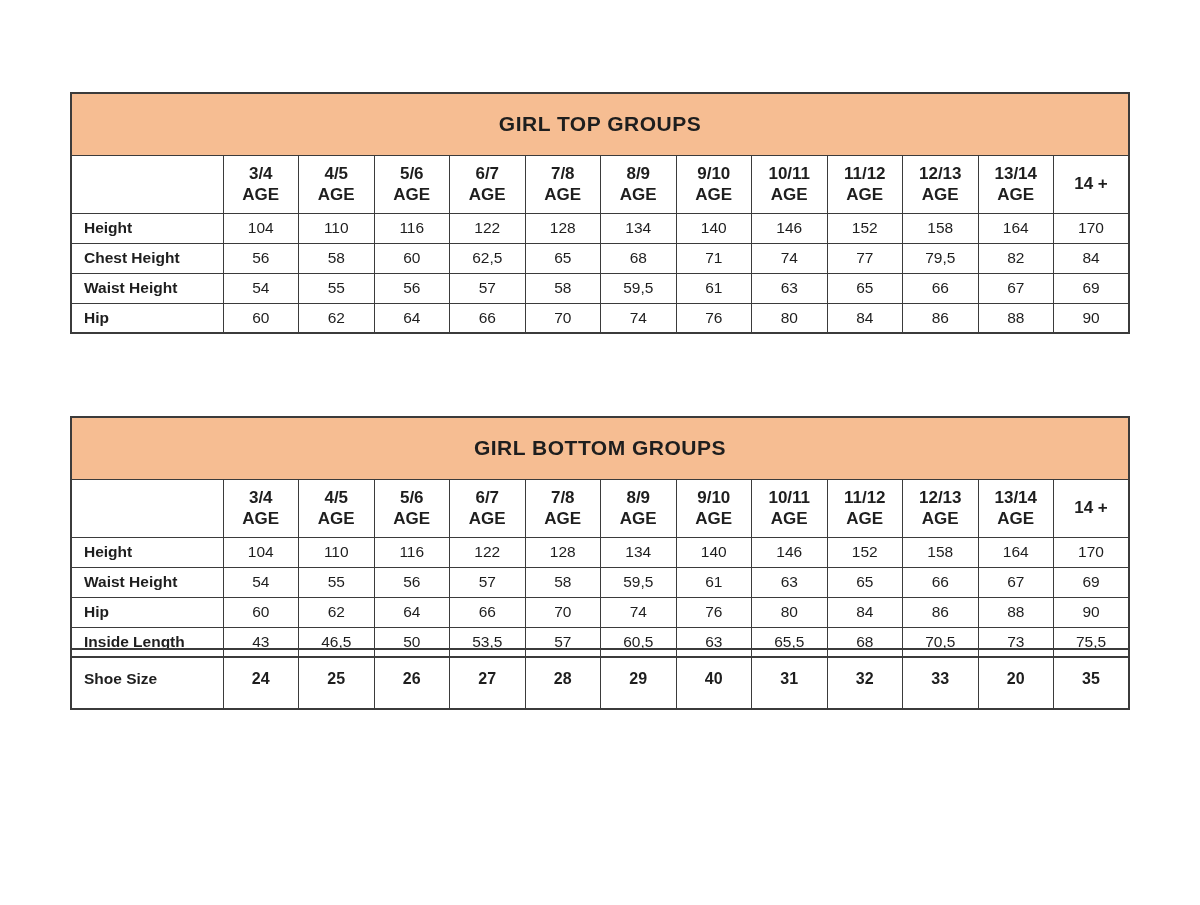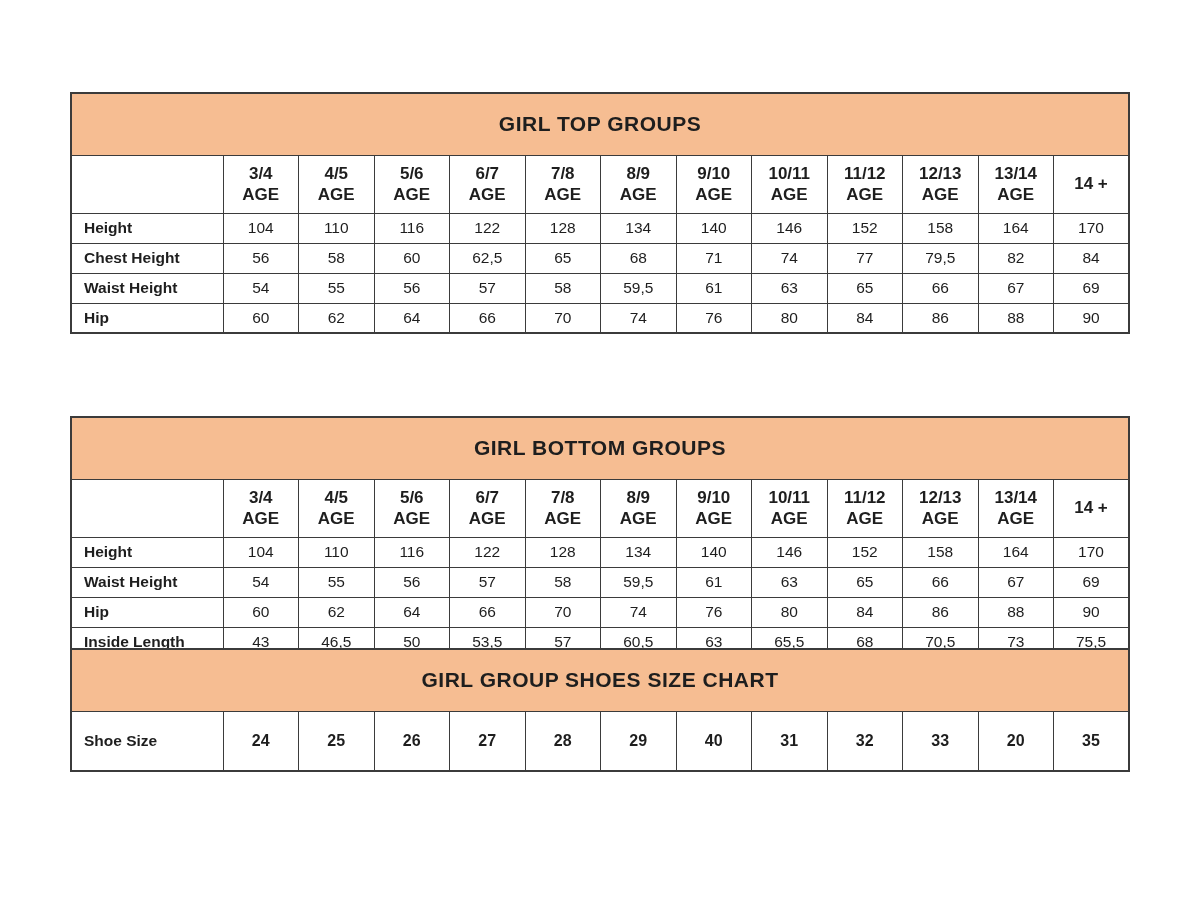--- a/index.html
+++ b/index.html
@@ -324,23 +324,20 @@
     </table>
   </section>
 
   <section class="size-table-section section-shoes">
     <table class="size-table">
       <colgroup>
         <col class="col-label">
         <col span="12">
       </colgroup>
       <tbody>
-        <tr>
-          <td colspan="13" class="title-cell">GIRL GROUP SHOES SIZE CHART</td>
-        </tr>
       <tr class="data-row tall-row">
             <td class="label-cell">Shoe Size</td>
             <td class="data-cell bold">24</td>
             <td class="data-cell bold">25</td>
             <td class="data-cell bold">26</td>
             <td class="data-cell bold">27</td>
             <td class="data-cell bold">28</td>
             <td class="data-cell bold">29</td>
             <td class="data-cell bold">40</td>
             <td class="data-cell bold">31</td>

